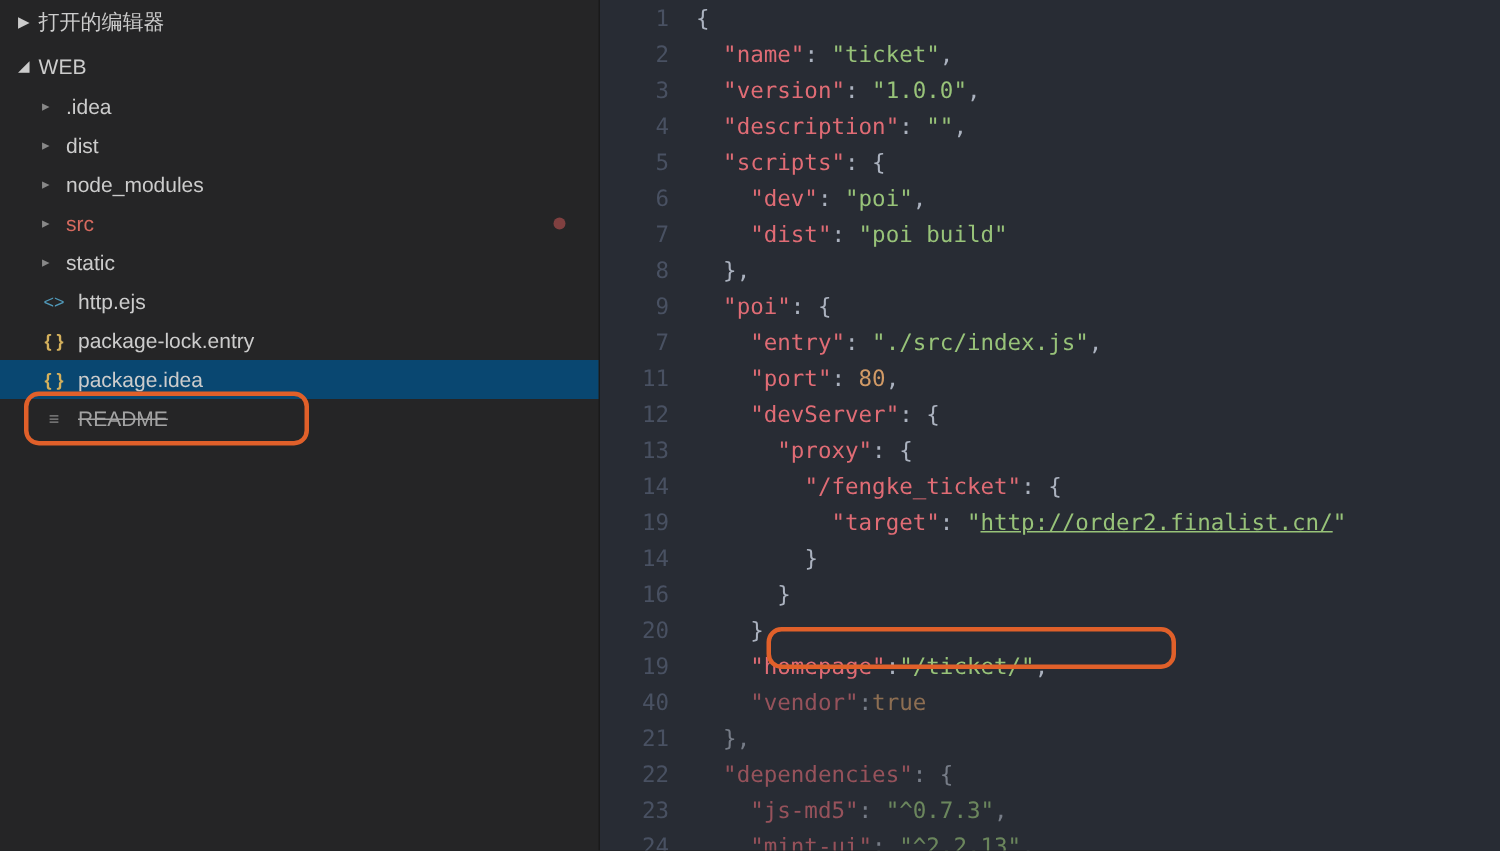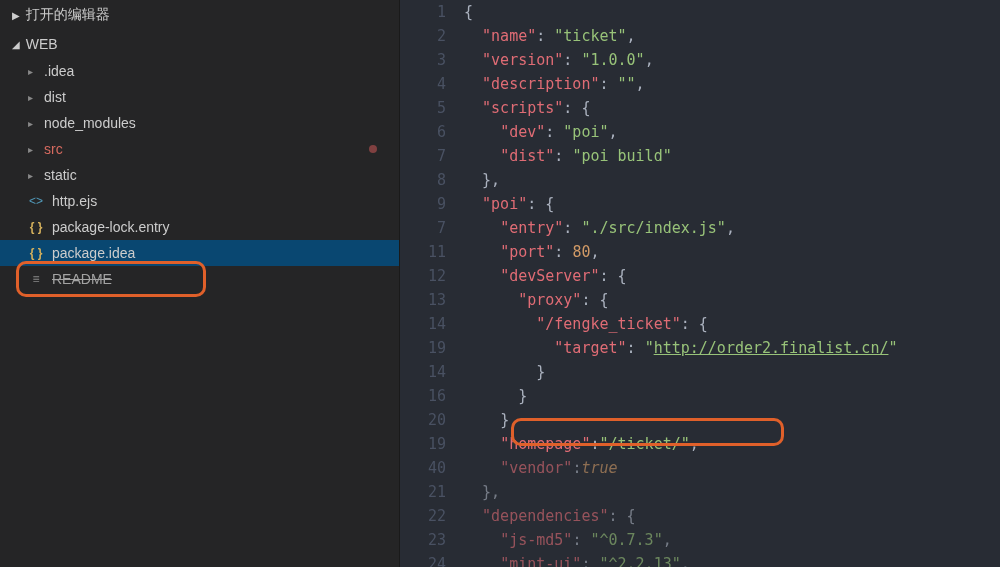--- a/index.html
+++ b/index.html
@@ -102,21 +102,21 @@
     .gutter div { height: 24px; }
     .code {
       flex: 1;
       white-space: pre;
       color: #abb2bf;
     }
     .code div { height: 24px; }
     .key { color: #e06c75; }
     .string { color: #98c379; }
     .number { color: #d19a66; }
-    .bool { color: #d19a66; font-style: italic; }
+    .bool { color: #d19a66; }
     .punct { color: #abb2bf; }
     .url-string { color: #98c379; text-decoration: underline; text-align: center; }
     .readme-strike { text-decoration: line-through; color: #a3a3a3; }
     .muted-line { opacity: 0.6; }
   </style>
 </head>
 <body>
 
 <div class="sidebar">
   <div class="section-header">

